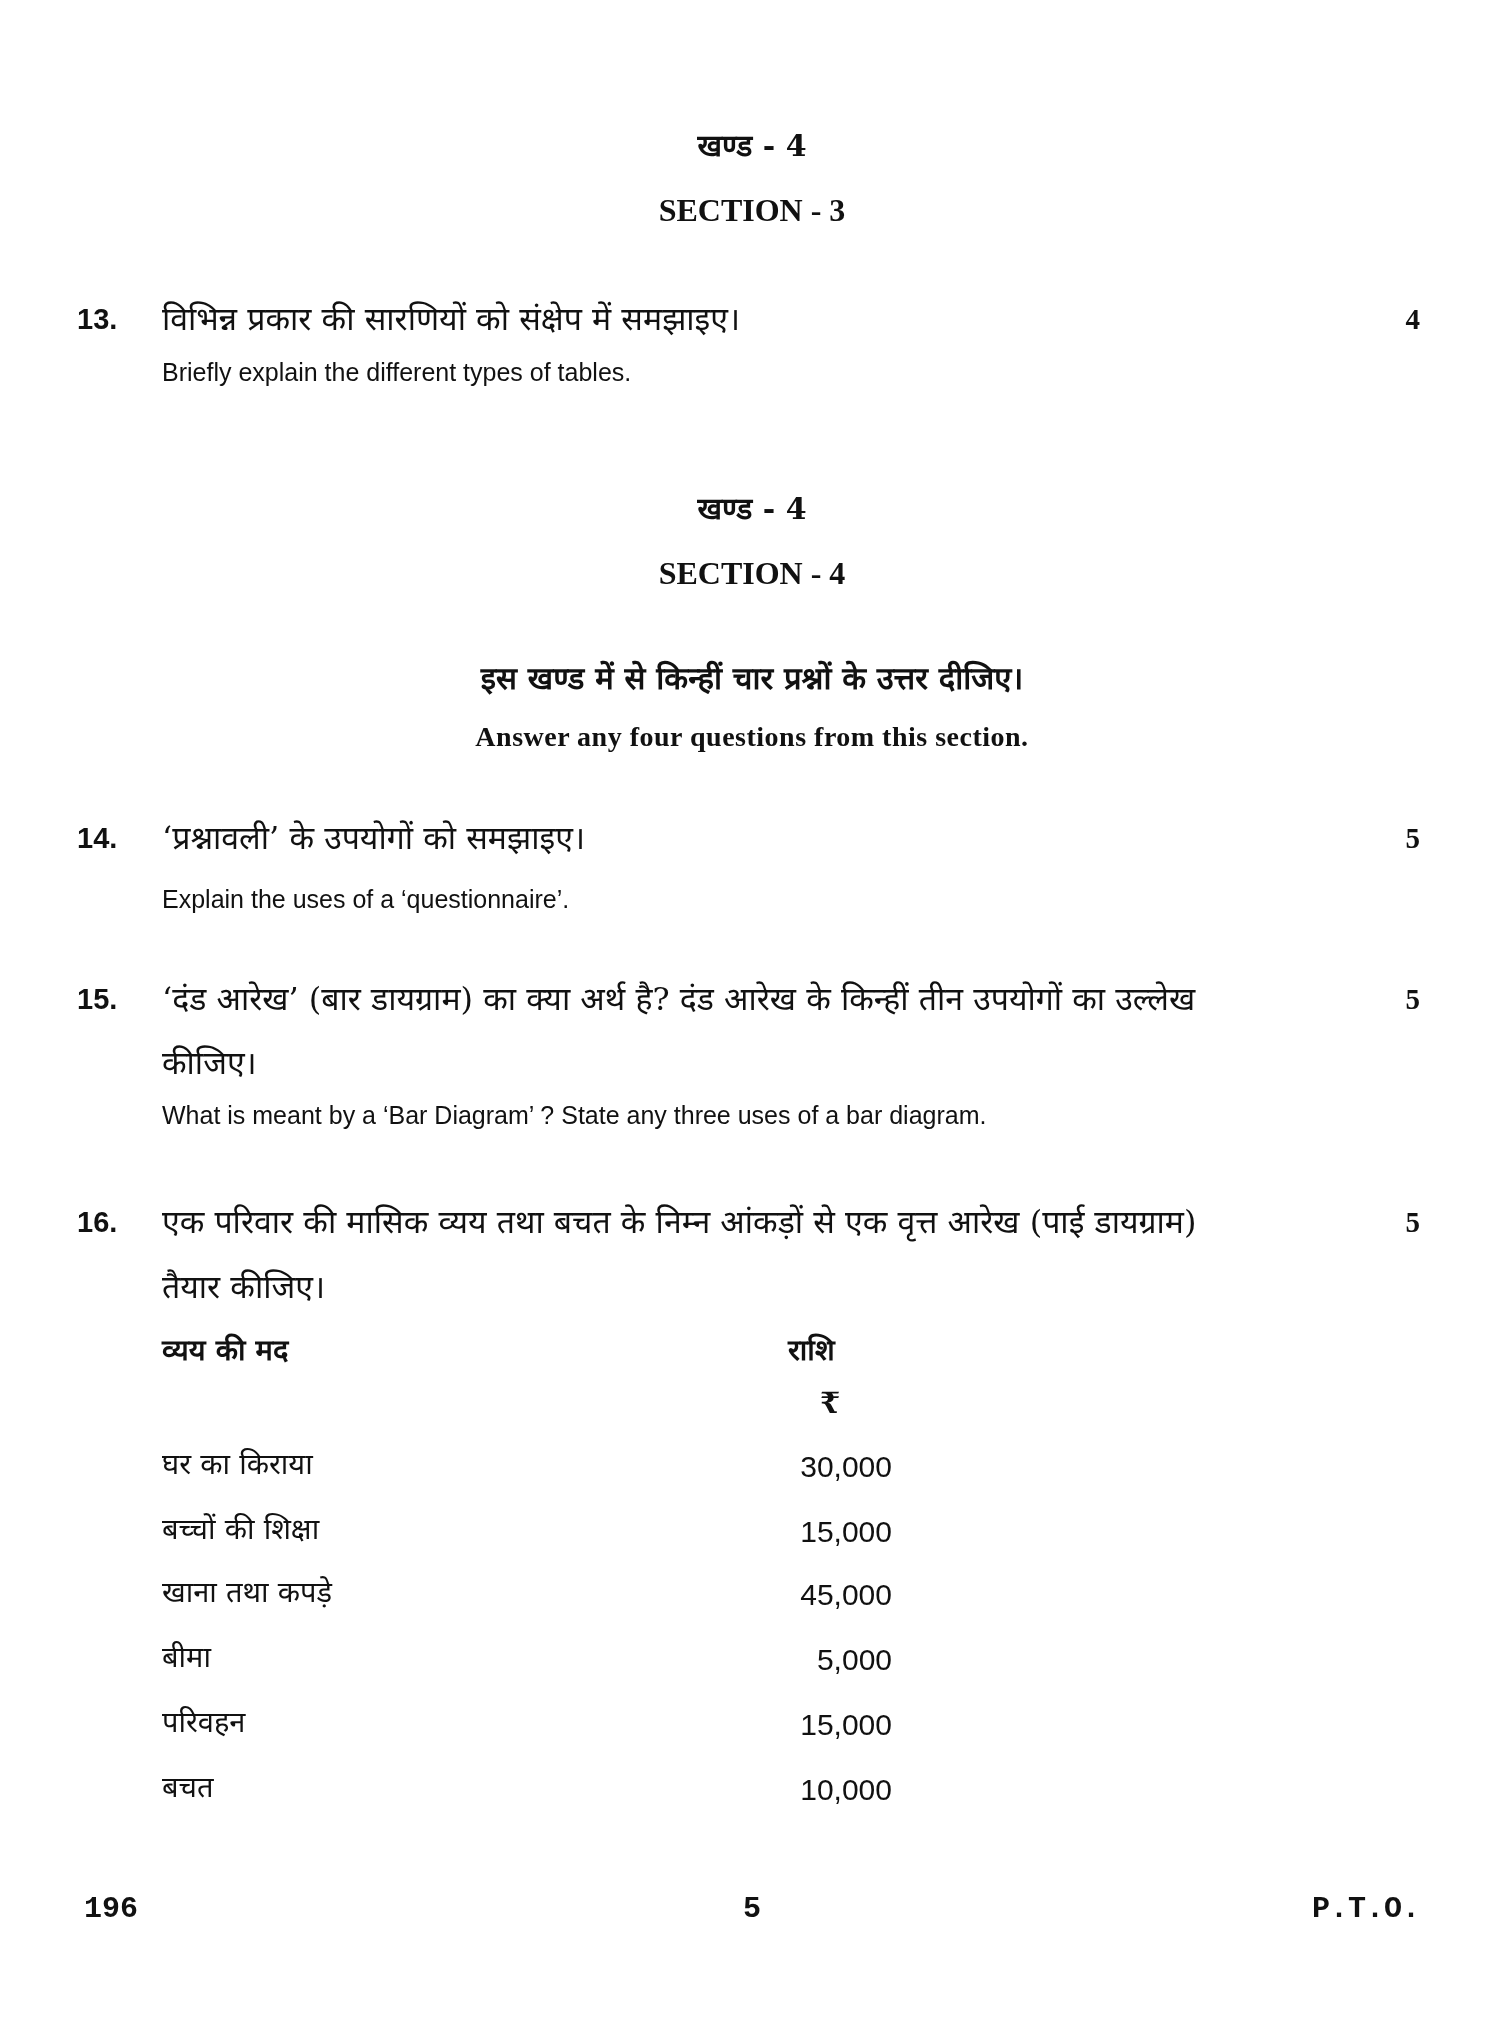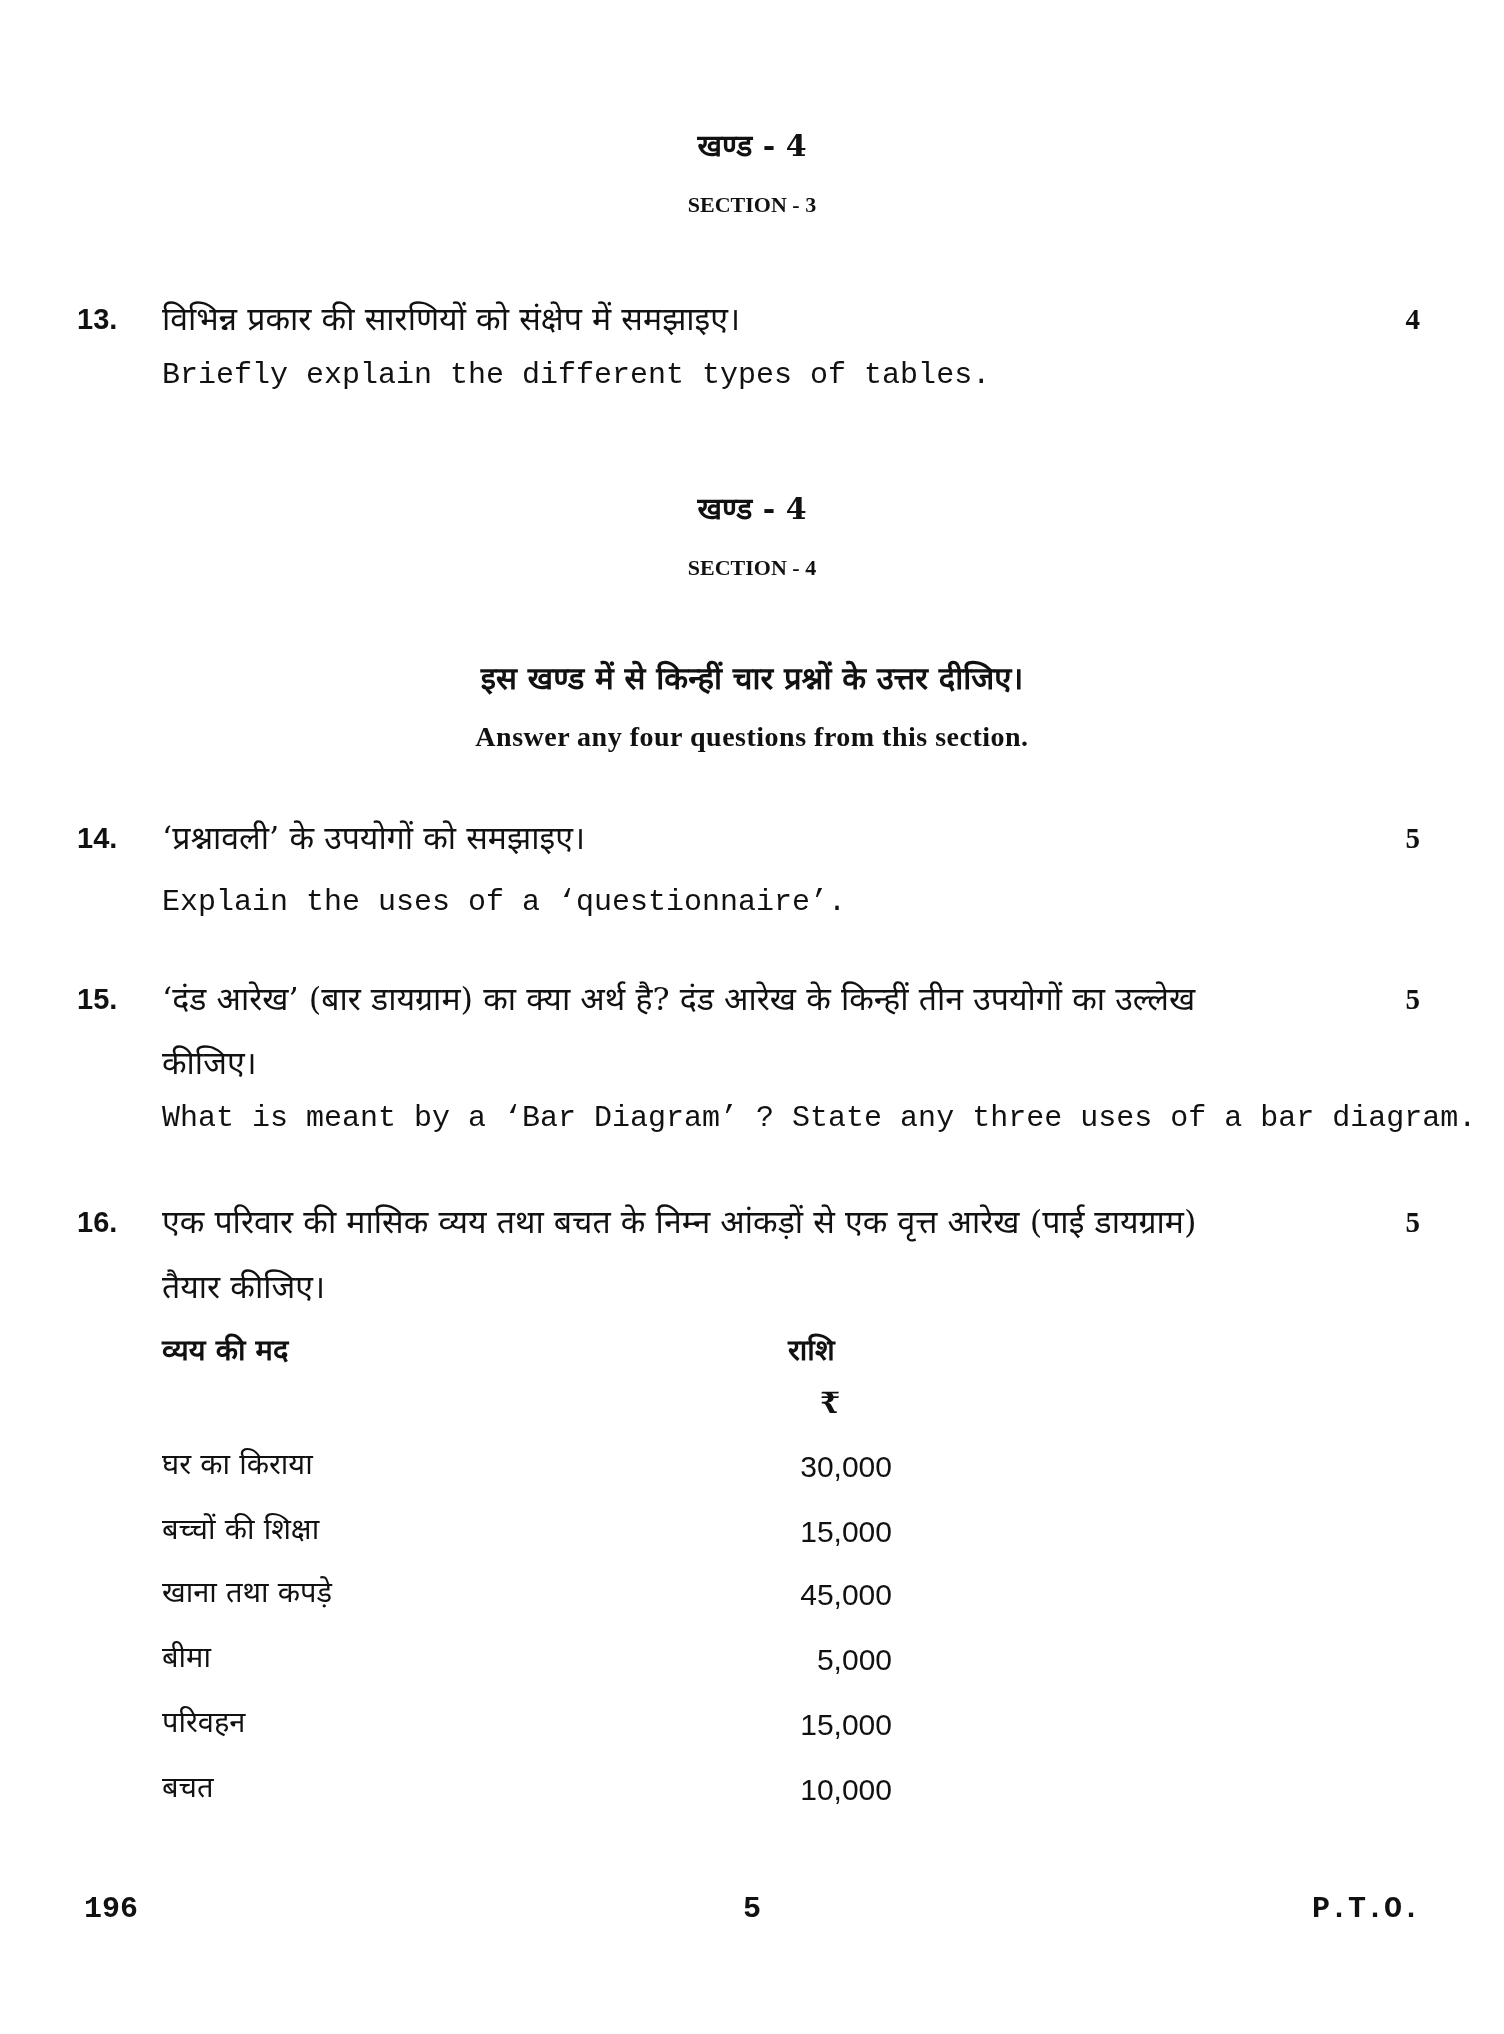--- a/index.html
+++ b/index.html
@@ -1,25 +1,25 @@
 <!DOCTYPE html>
 <html><head>
 <meta charset="utf-8">
 <style>
   html, body { margin:0; padding:0; background:#ffffff; }
   body { width:1504px; height:2034px; position:relative; overflow:hidden; color:#111; font-family:"DejaVu Serif","Liberation Serif",serif; }
   .abs { position:absolute; white-space:nowrap; line-height:1; }
   .center { left:0; width:1504px; text-align:center; }
   .sec-hi { font-size:30px; font-weight:bold; }
-  .sec-en { font-size:22px; font-weight:bold; font-family:"Liberation Serif","DejaVu Serif",serif; }
+  .sec-en { font-size:32px; font-weight:bold; font-family:"Liberation Serif","DejaVu Serif",serif; }
   .instr-hi { font-size:31px; font-weight:bold; }
   .instr-en { font-size:28px; font-weight:bold; font-family:"Liberation Serif","DejaVu Serif",serif; letter-spacing:0.5px; }
   .qnum { left:77px; font-size:29px; font-weight:bold; font-family:Liberation Sans, sans-serif; }
   .qtext { left:162px; font-size:32px; }
-  .qen { left:162px; font-size:30px; font-family:Liberation Mono, monospace; }
+  .qen { left:162px; font-size:25px; font-family:Liberation Sans, sans-serif; }
   .marks { right:84px; font-size:29px; font-weight:bold; font-family:"Liberation Serif","DejaVu Serif",serif; text-align:right; }
   .th { font-size:29px; font-weight:bold; }
   .item { left:162px; font-size:29px; }
   .amt { left:700px; width:192px; text-align:right; font-size:30px; font-family:Liberation Sans, sans-serif; }
   .foot { font-size:30px; font-weight:bold; font-family:Liberation Mono, monospace;text-align:center; }
 </style>
 </head>
 <body>
 
 <div class="abs center sec-hi" style="top:131px;">खण्ड - 4</div>

